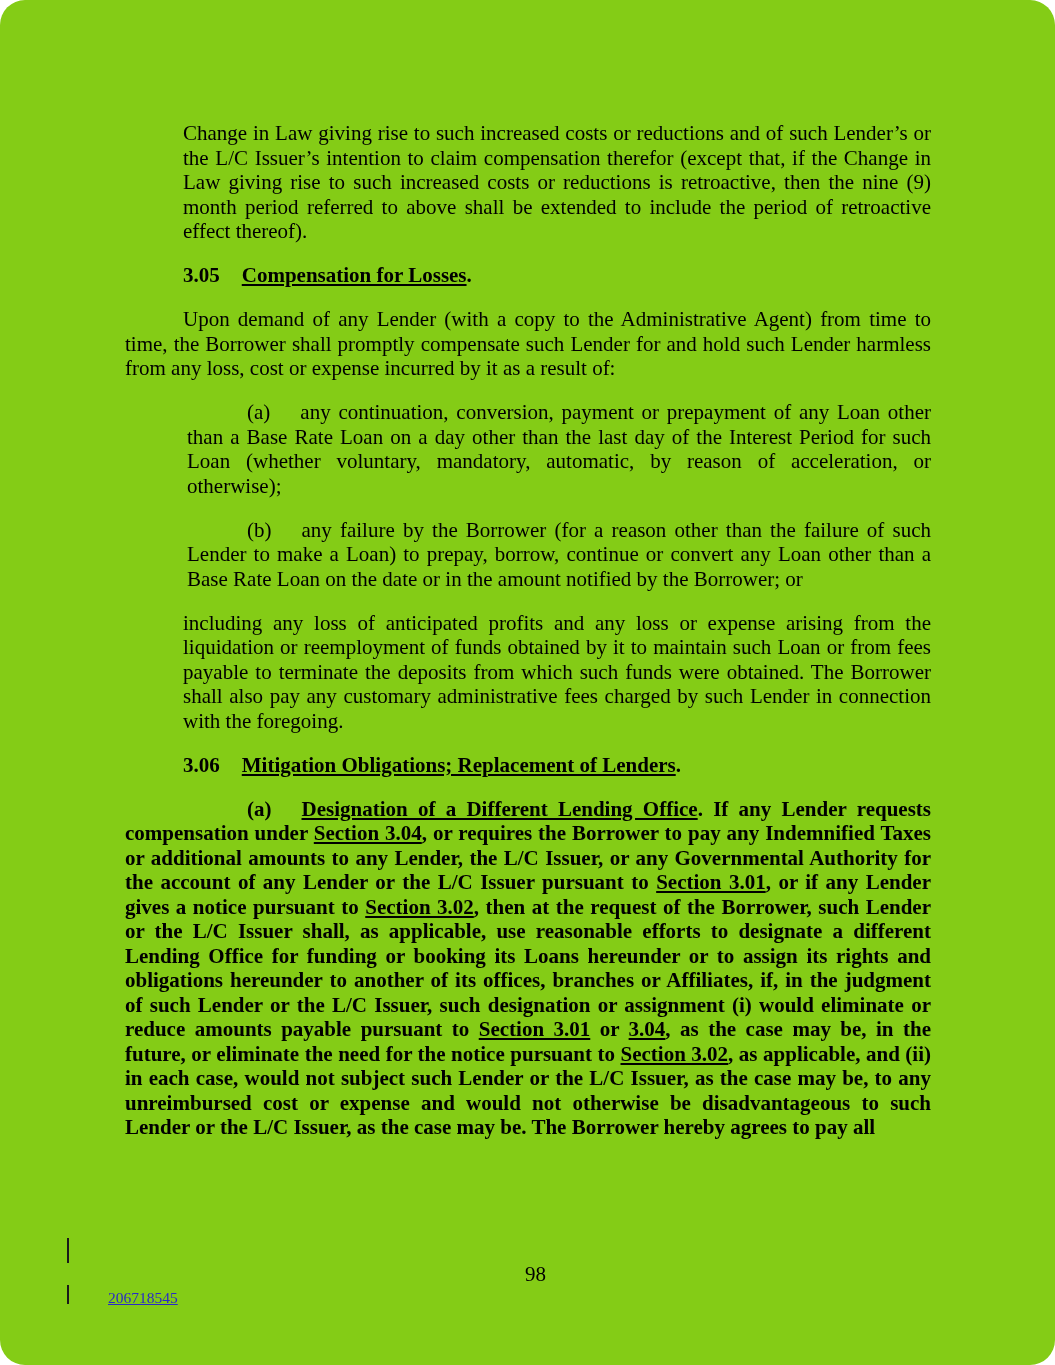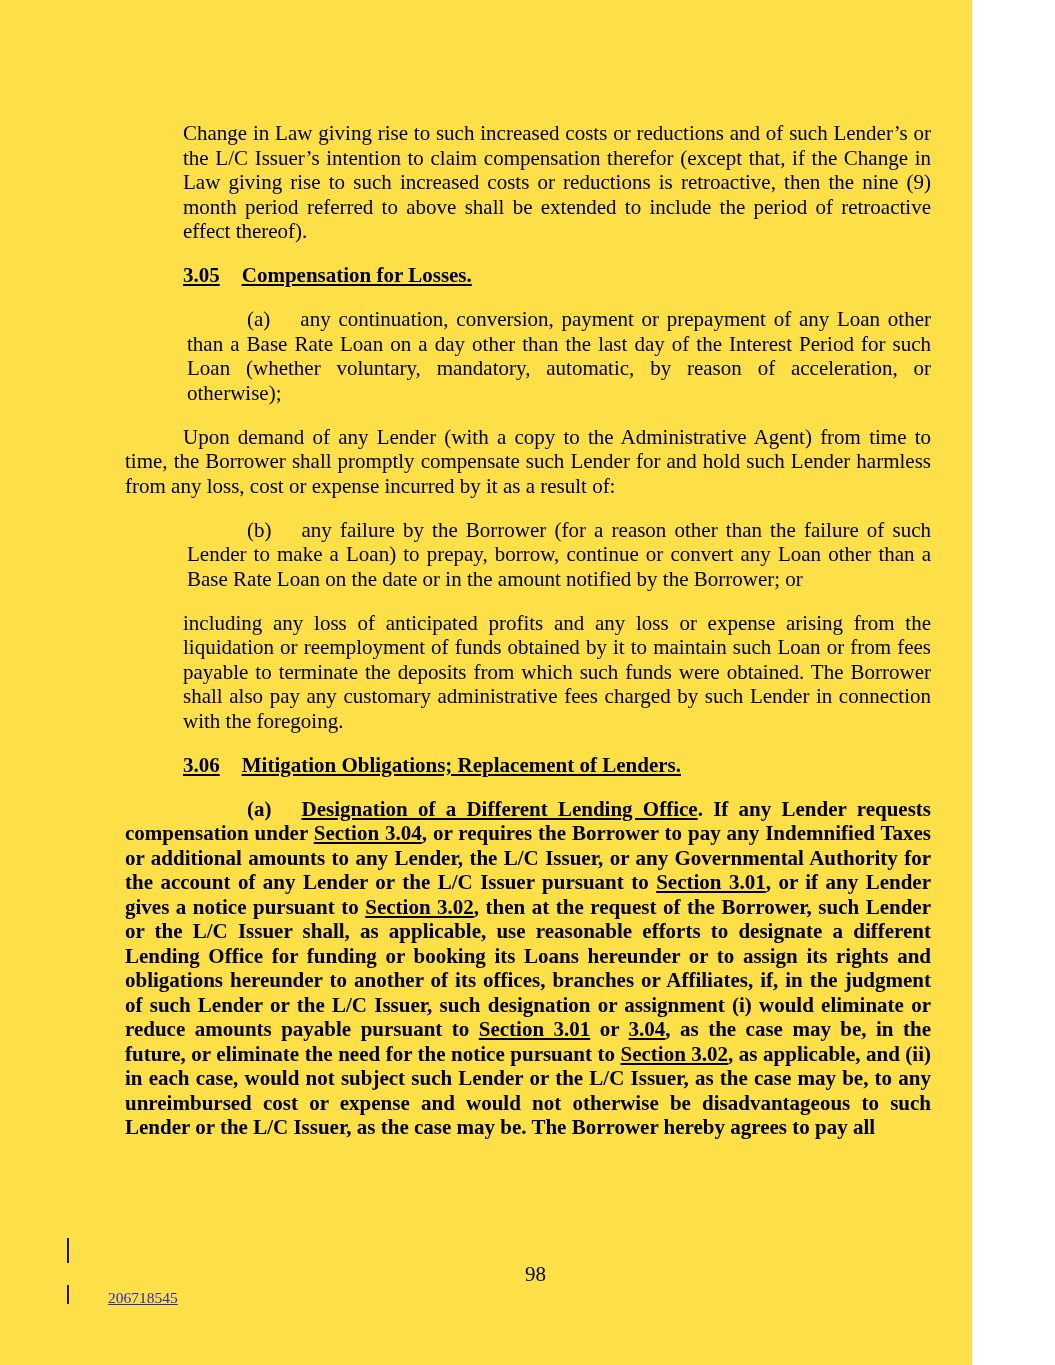--- a/index.html
+++ b/index.html
@@ -2,28 +2,29 @@
 <html><head>
 <meta charset="utf-8">
 <style>
   html, body {
     margin: 0;
     padding: 0;
     background: #ffffff;
   }
   .page {
     position: relative;
-    width: 972px;
+    width: 1055px;
     height: 1365px;
-    background: #fde047;
+    background: #84cc16;
     font-family: "Liberation Serif", "DejaVu Serif", serif;
     font-size: 21px;
     line-height: 24.5px;
     color: #000000;
     overflow: hidden;
+    border-radius: 25px;
   }
   .content {
     position: absolute;
     left: 125px;
     top: 121px;
     width: 806px;
   }
   .para {
     margin: 0 0 19.5px 0;
     text-align: justify;
@@ -43,21 +44,20 @@
   }
   
   .indent-wide {
     text-indent: 122px;
     font-weight: bold;
   }
   .heading {
     font-weight: bold;
     text-align: left;
     margin-left: 58px;
-    text-decoration: underline;
   }
   .u {
     text-decoration: underline;
   }
   .tab {
     display: inline-block;
     width: 30px;
   }
   .heading .tab {
     width: 22px;
@@ -90,23 +90,23 @@
 </head>
 <body>
 
 <div class="page">
 
   <div class="content">
     <p class="para hang"><span>Change in Law giving rise to such increased costs or reductions and of such Lender’s or the L/C Issuer’s intention to claim compensation therefor (except that, if the Change in Law giving rise to such increased costs or reductions is retroactive, then the nine (9) month period referred to above shall be extended to include the period of retroactive effect thereof).</span></p>
 
     <p class="para heading"><span>3.05</span><span class="tab"></span><span class="u">Compensation for Losses</span><span>.</span></p>
 
+    <p class="para indent1"><span>Upon demand of any Lender (with a copy to the Administrative Agent) from time to time, the Borrower shall promptly compensate such Lender for and hold such Lender harmless from any loss, cost or expense incurred by it as a result of:</span></p>
+
     <p class="para list-item"><span>(a)</span><span class="tab"></span><span>any continuation, conversion, payment or prepayment of any Loan other than a Base Rate Loan on a day other than the last day of the Interest Period for such Loan (whether voluntary, mandatory, automatic, by reason of acceleration, or otherwise);</span></p>
-
-    <p class="para indent1"><span>Upon demand of any Lender (with a copy to the Administrative Agent) from time to time, the Borrower shall promptly compensate such Lender for and hold such Lender harmless from any loss, cost or expense incurred by it as a result of:</span></p>
 
     <p class="para list-item"><span>(b)</span><span class="tab"></span><span>any failure by the Borrower (for a reason other than the failure of such Lender to make a Loan) to prepay, borrow, continue or convert any Loan other than a Base Rate Loan on the date or in the amount notified by the Borrower; or</span></p>
 
 
     <p class="para hang"><span>including any loss of anticipated profits and any loss or expense arising from the liquidation or reemployment of funds obtained by it to maintain such Loan or from fees payable to terminate the deposits from which such funds were obtained. The Borrower shall also pay any customary administrative fees charged by such Lender in connection with the foregoing.</span></p>
 
     <p class="para heading"><span>3.06</span><span class="tab"></span><span class="u">Mitigation Obligations; Replacement of Lenders</span><span>.</span></p>
 
     <p class="para indent-wide"><span>(a)</span><span class="tab"></span><span class="u">Designation of a Different Lending Office</span><span>. If any Lender requests compensation under </span><span class="u">Section 3.04</span><span>, or requires the Borrower to pay any Indemnified Taxes or additional amounts to any Lender, the L/C Issuer, or any Governmental Authority for the account of any Lender or the L/C Issuer pursuant to </span><span class="u">Section 3.01</span><span>, or if any Lender gives a notice pursuant to </span><span class="u">Section 3.02</span><span>, then at the request of the Borrower, such Lender or the L/C Issuer shall, as applicable, use reasonable efforts to designate a different Lending Office for funding or booking its Loans hereunder or to assign its rights and obligations hereunder to another of its offices, branches or Affiliates, if, in the judgment of such Lender or the L/C Issuer, such designation or assignment (i) would eliminate or reduce amounts payable pursuant to </span><span class="u">Section 3.01</span><span> or </span><span class="u">3.04</span><span>, as the case may be, in the future, or eliminate the need for the notice pursuant to </span><span class="u">Section 3.02</span><span>, as applicable, and (ii) in each case, would not subject such Lender or the L/C Issuer, as the case may be, to any unreimbursed cost or expense and would not otherwise be disadvantageous to such Lender or the L/C Issuer, as the case may be. The Borrower hereby agrees to pay all</span></p>
   </div>

